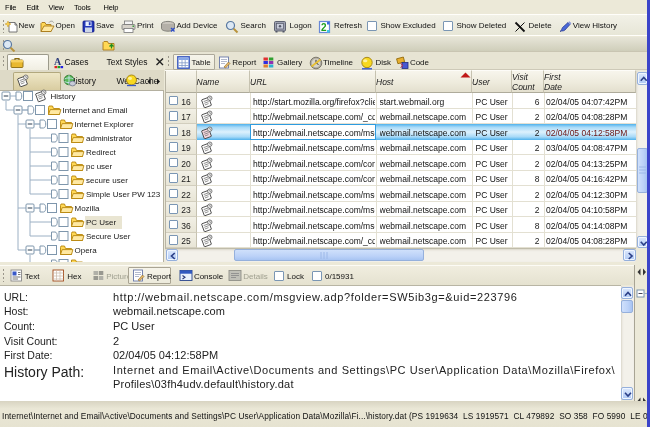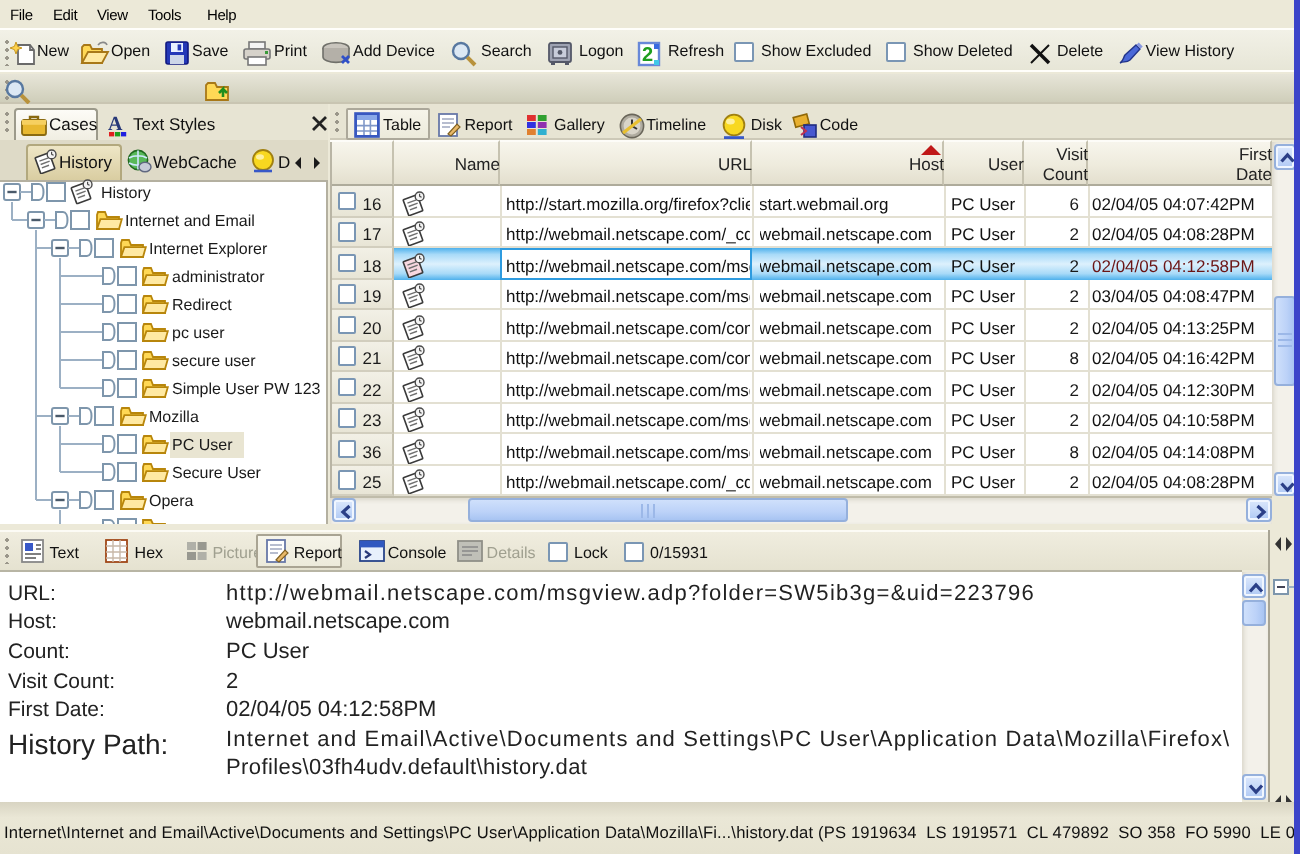--- a/index.html
+++ b/index.html
@@ -1,29 +1,29 @@
 <!DOCTYPE html>
 <html><head><meta charset="utf-8"><style>
 *{margin:0;padding:0;box-sizing:border-box;}
 html,body{width:650px;height:427px;overflow:hidden;}
 body{font-family:"Liberation Sans",sans-serif;background:#ece9d8;position:relative;color:#1a1a1a;}
 .abs{position:absolute;}
-.lbl{position:absolute;font-size:8px;white-space:pre;color:#111;}
+.lbl{position:absolute;font-size:8px;white-space:pre;color:#111;margin-left:40px;}
 .ck{position:absolute;width:10px;height:10px;background:#fff;border:1px solid #7a96b4;border-radius:1px;}
 
 .sbtn{position:absolute;border:1px solid #95b0dc;border-radius:2px;background:linear-gradient(180deg,#dce8fc,#c2d6f8 60%,#aec8f4);box-shadow:inset 0 0 0 1px #f0f6ff;}
 .sbtn svg{position:absolute;left:0;top:0;}
 .sthumb{position:absolute;border:1px solid #95b0dc;border-radius:2px;background:linear-gradient(90deg,#cfe0fb,#bcd2f8 60%,#a8c4f2);}
 .sthumbh{position:absolute;border:1px solid #95b0dc;border-radius:2px;background:linear-gradient(180deg,#cfe0fb,#bcd2f8 60%,#a8c4f2);}
 .strack{position:absolute;background:#f3f1ea;box-shadow:inset 1px 0 2px #d9d5c9;}
 .strackh{position:absolute;background:#f3f1ea;box-shadow:inset 0 1px 2px #d9d5c9;}
 .grip{position:absolute;width:3px;background-image:radial-gradient(circle,#9a968a 35%,transparent 40%);background-size:3px 4px;}
 .toolitem{position:absolute;font-size:8px;white-space:pre;color:#111;}
 .hdrcell{position:absolute;top:70px;height:23px;background:linear-gradient(180deg,#f7f5ec 0%,#eeebdd 55%,#e3dfce 100%);border-right:1px solid #c6c2b0;border-bottom:1px solid #aeab9b;border-top:1px solid #fdfcf8;}
-.hdrtxt{position:absolute;width:100%;text-align:right;font-size:8.5px;color:#222;}
+.hdrtxt{position:absolute;width:100%;text-align:left;font-size:8.5px;color:#222;font-style:italic;}
 .cell{position:absolute;overflow:hidden;font-size:8.5px;white-space:pre;}
 .rnum{position:absolute;font-size:8.5px;text-align:center;}
 .tree-lbl{position:absolute;font-size:8px;white-space:pre;}
 </style></head>
 <body>
 <div class="abs" style="left:0;top:0;width:650px;height:15px;background:#ece9d8;border-bottom:1px solid #fffefa"></div>
 <div class="abs" style="left:5px;top:3px;font-size:7.5px;letter-spacing:-0.2px;color:#000">File</div>
 <div class="abs" style="left:26.5px;top:3px;font-size:7.5px;letter-spacing:-0.2px;color:#000">Edit</div>
 <div class="abs" style="left:48.5px;top:3px;font-size:7.5px;letter-spacing:-0.2px;color:#000">View</div>
 <div class="abs" style="left:74px;top:3px;font-size:7.5px;letter-spacing:-0.2px;color:#000">Tools</div>

